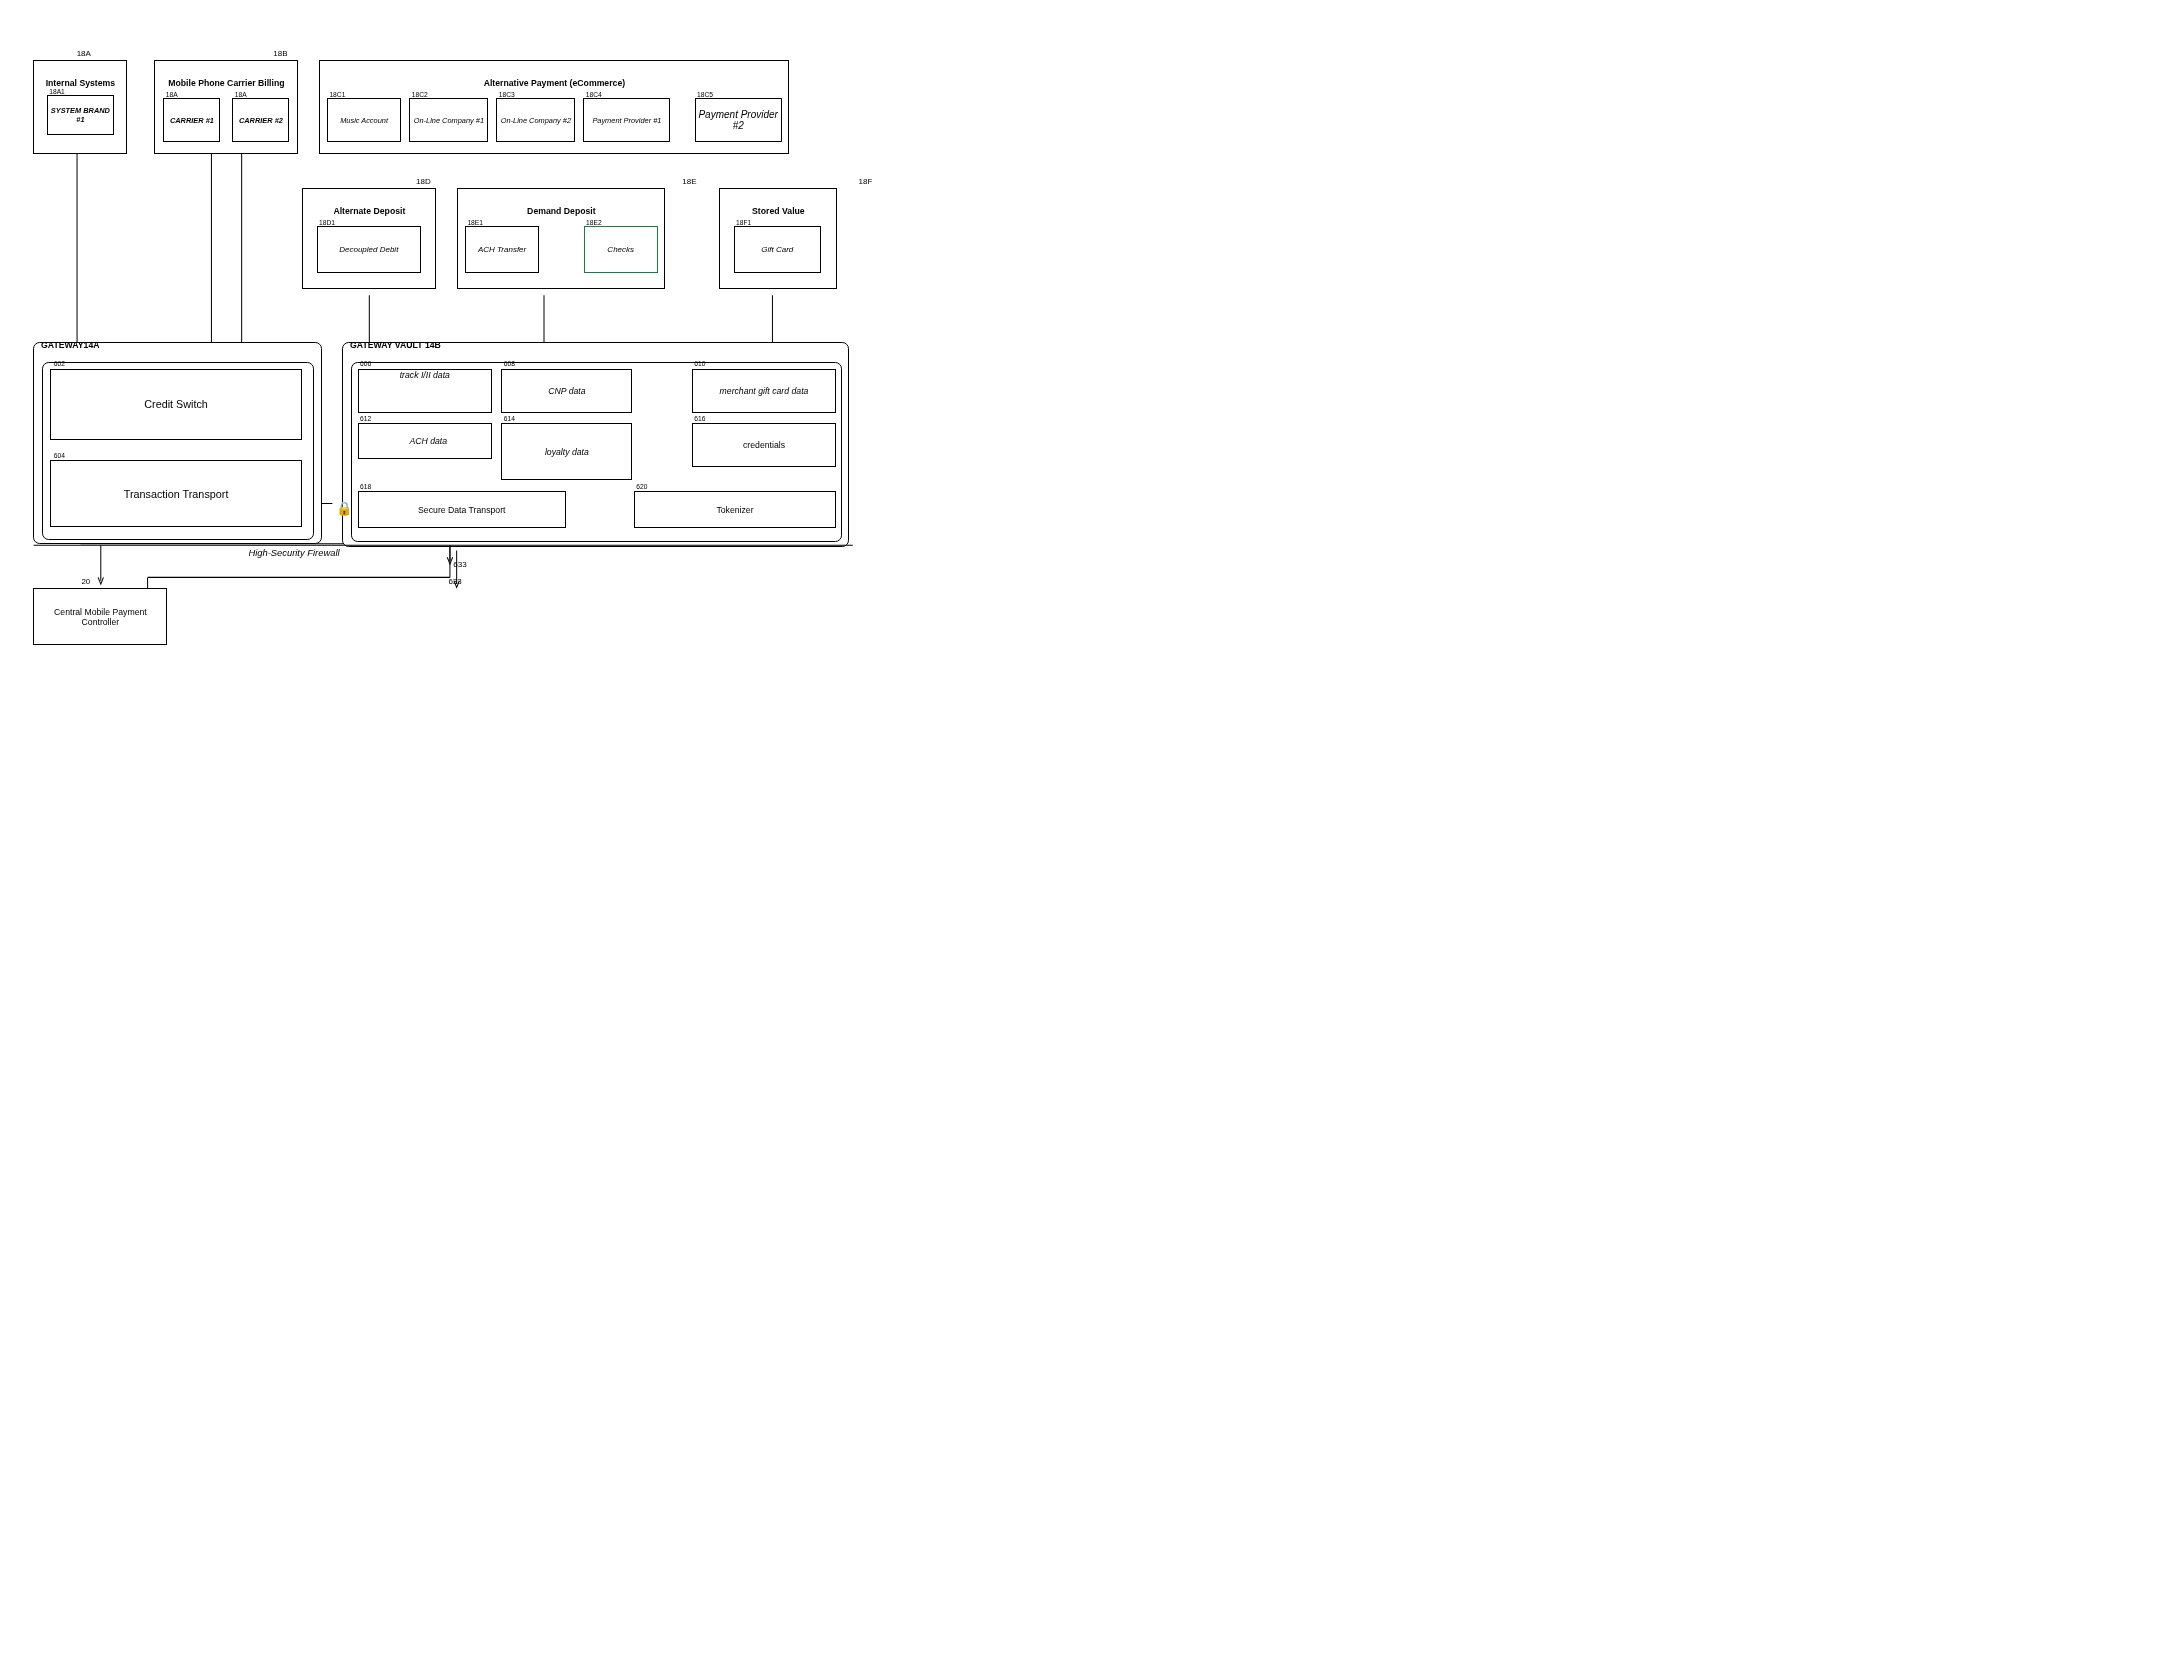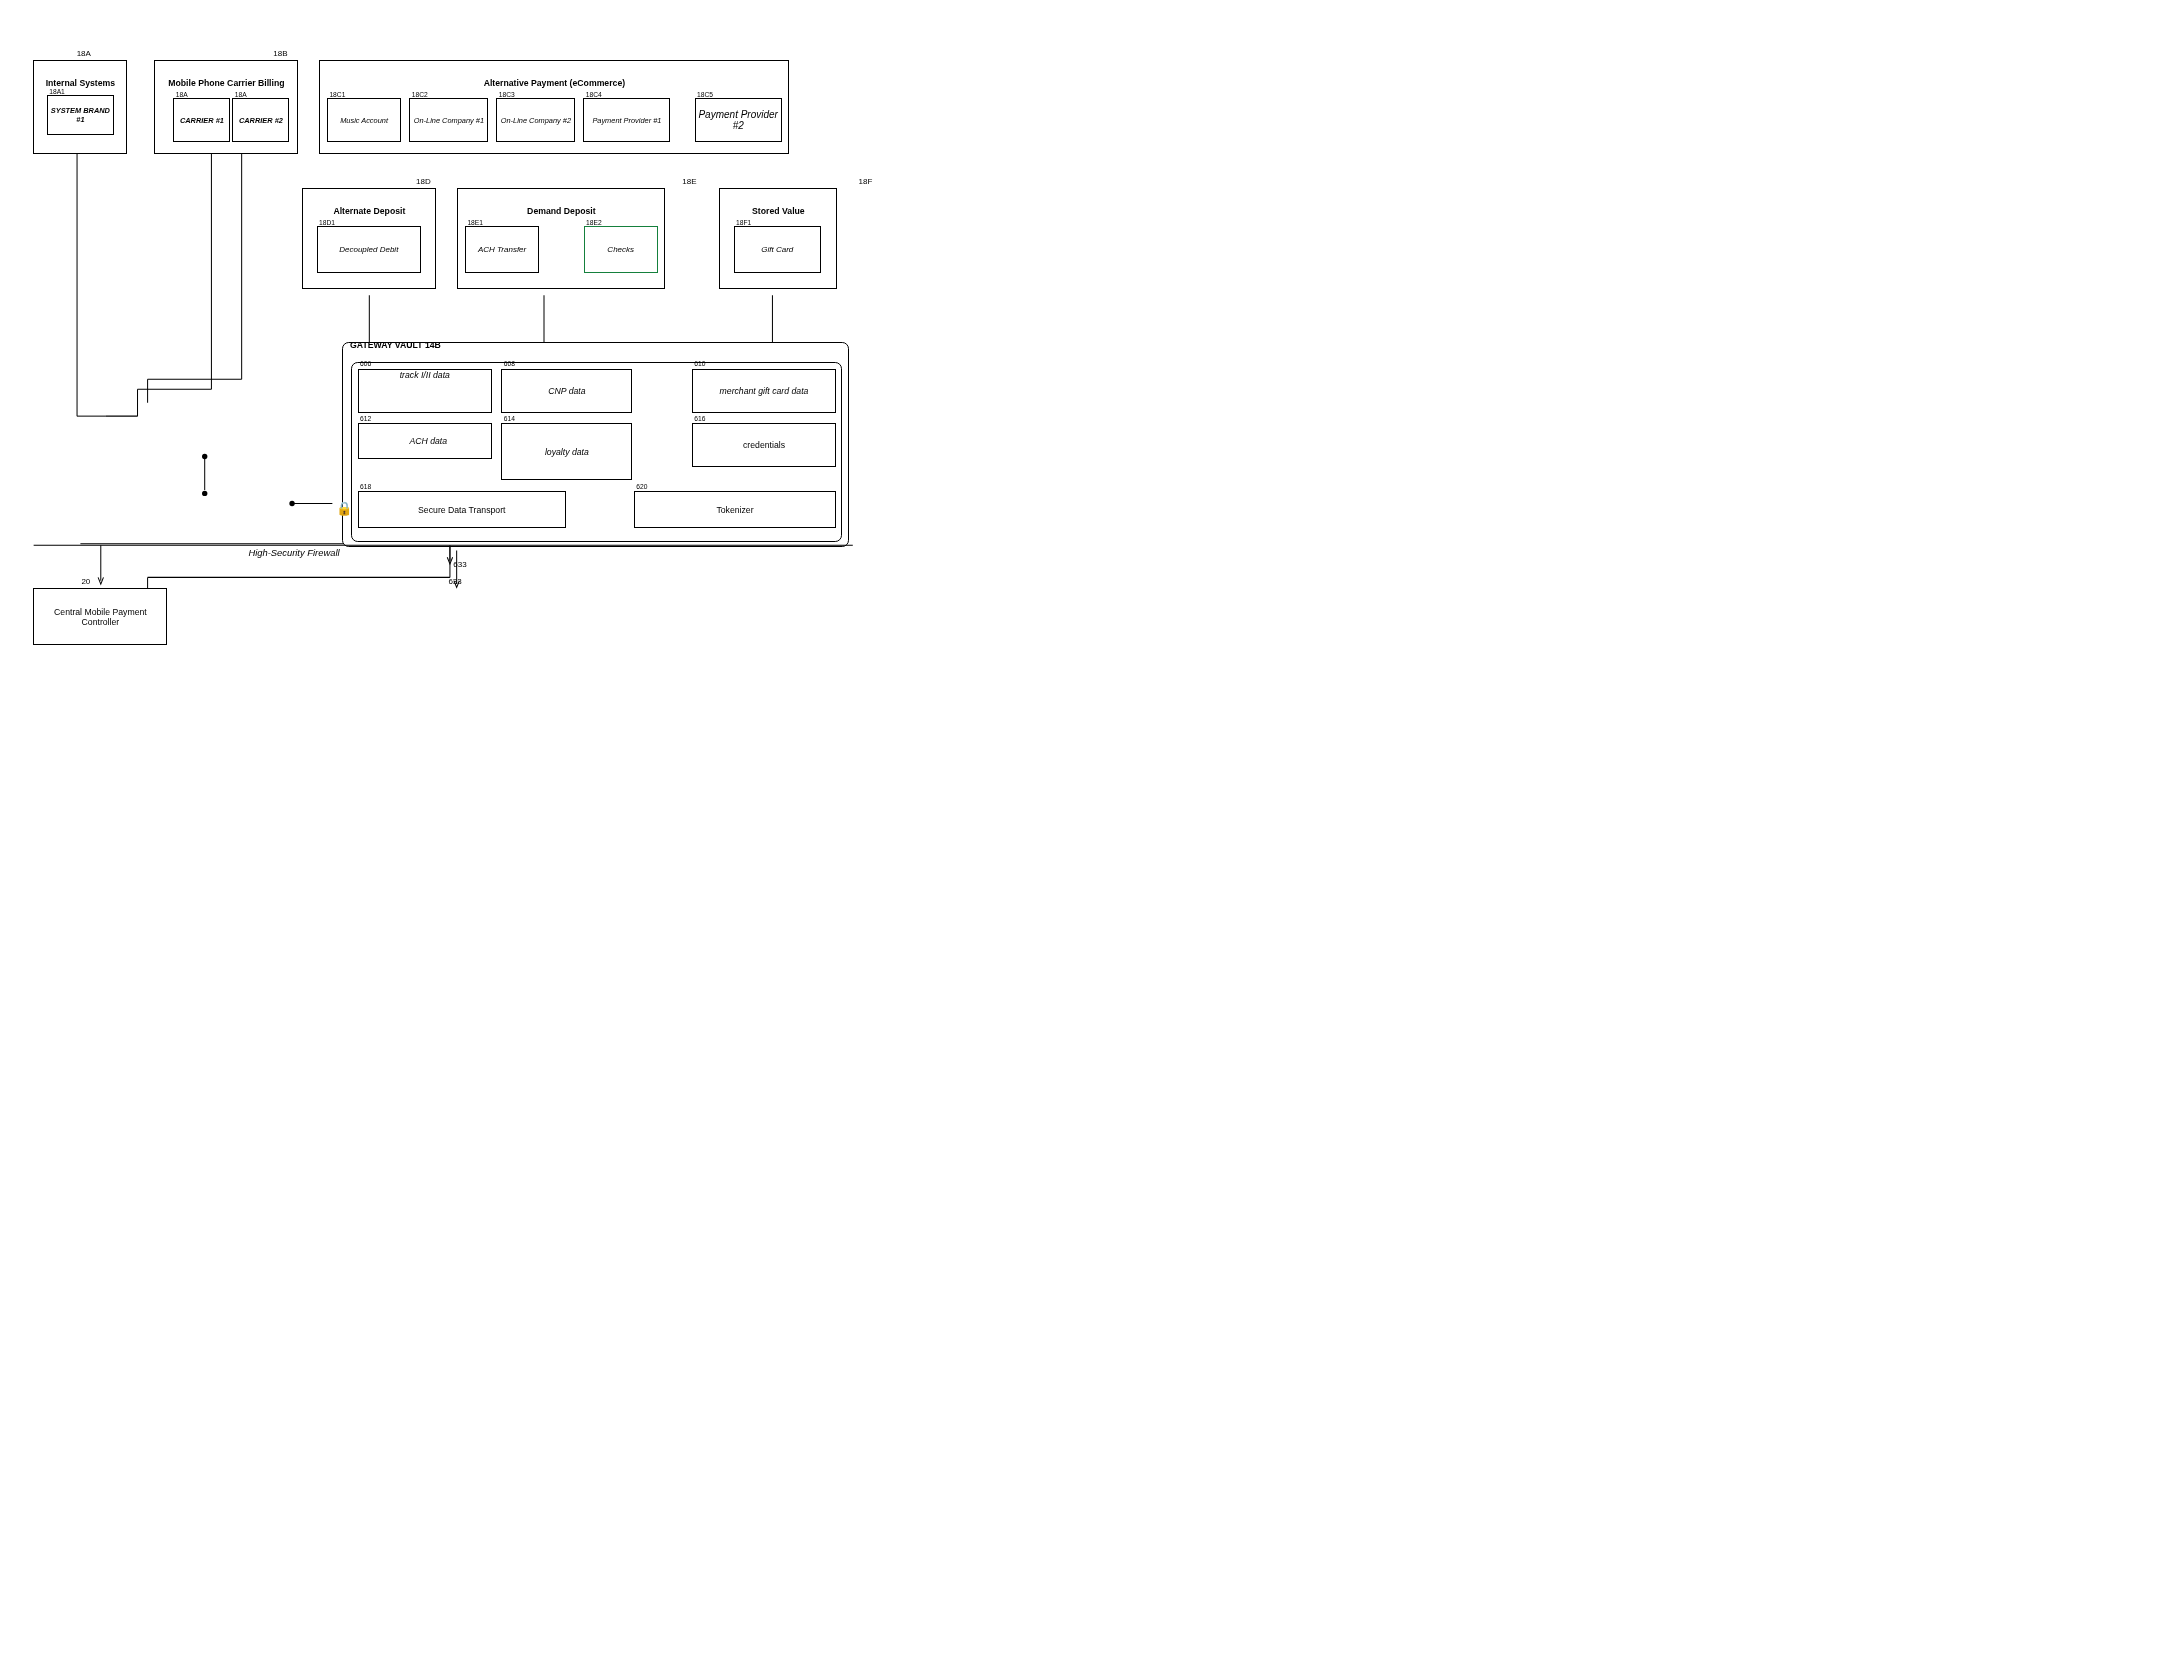--- a/index.html
+++ b/index.html
@@ -119,21 +119,21 @@
     <div style="position:relative; margin:4px auto; width:67px; height:40px; border:1px solid #000; display:flex; flex-direction:column; align-items:center; justify-content:center;">
       <div style="font-size:6.7px; font-weight:normal; position:absolute; top:-8px; left:1.3px;">18A1</div>
       <div style="font-style:italic; font-size:7.4px; font-weight:bold;">SYSTEM BRAND #1</div>
     </div>
   </div>
 
   <div class="box" style="left:141px; top:47px; width:144px; height:94px;">
     <div class="ref-label" style="position:relative; top:-12px; left:54px;">18B</div>
     <div class="box-label" style="margin-top:5.4px;">Mobile Phone Carrier Billing</div>
 
-    <div style="position:absolute; left:18px; top:37px; width:57px; height:44px; border:1px solid #000; display:flex; flex-direction:column; align-items:center; justify-content:center;">
+    <div style="position:absolute; left:8px; top:37px; width:57px; height:44px; border:1px solid #000; display:flex; flex-direction:column; align-items:center; justify-content:center;">
       <div style="font-size:6.7px; position:absolute; top:-8px; left:1.3px;">18A</div>
       <div style="font-style:italic; font-size:7.4px; font-weight:bold;">CARRIER #1</div>
     </div>
 
     <div style="position:absolute; right:8px; top:37px; width:57px; height:44px; border:1px solid #000; display:flex; flex-direction:column; align-items:center; justify-content:center;">
       <div style="font-size:6.7px; position:absolute; top:-8px; left:1.3px;">18A</div>
       <div style="font-style:italic; font-size:7.4px; font-weight:bold;">CARRIER #2</div>
     </div>
   </div>
 
@@ -193,20 +193,36 @@
 
   <div class="box" style="left:706px; top:175px; width:118px; height:101px;">
     <div class="ref-label" style="position:relative; top:-12px; left:87px;">18F</div>
     <div class="box-label" style="margin-top:5.4px;">Stored Value</div>
     <div style="position:absolute; left:13.4px; top:37px; width:87px; height:47px; border:1px solid #000; display:flex; flex-direction:column; align-items:center; justify-content:center;">
       <div style="font-size:6.7px; position:absolute; top:-8px; left:1.3px;">18F1</div>
       <div style="font-style:italic; font-size:8px;">Gift Card</div>
     </div>
   </div>
 
+  <div class="rounded-box" style="left:20px; top:329px; width:289px; height:202px;">
+    <div class="ref-label" style="position:absolute; top:-3.4px; left:6.7px; font-size:8.7px; font-weight:bold;">GATEWAY14A</div>
+
+    <div class="rounded-box" style="left:8px; top:19px; width:272px; height:178px;">
+
+      <div style="position:absolute; left:6.7px; top:5.4px; width:252px; height:71px; border:1px solid #000; display:flex; align-items:center; justify-content:center;">
+        <div style="font-size:6.7px; position:absolute; top:-9.4px; left:2.7px;">602</div>
+        <div style="font-size:10.8px;">Credit Switch</div>
+      </div>
+
+      <div style="position:absolute; left:6.7px; top:97px; width:252px; height:67px; border:1px solid #000; display:flex; align-items:center; justify-content:center;">
+        <div style="font-size:6.7px; position:absolute; top:-9.4px; left:2.7px;">604</div>
+        <div style="font-size:10.8px;">Transaction Transport</div>
+      </div>
+    </div>
+  </div>
 
   <div class="rounded-box" style="left:329px; top:329px; width:507px; height:205px;">
     <div class="ref-label" style="position:absolute; top:-3.4px; left:6.7px; font-size:8.7px; font-weight:bold;">GATEWAY VAULT 14B</div>
 
     <div class="rounded-box" style="left:8px; top:19px; width:491px; height:180px;">
 
       <div style="position:absolute; left:5.4px; top:5.4px; width:134px; height:44px; border:1px solid #000; display:flex; justify-content:center;">
         <div style="font-size:6.7px; position:absolute; top:-9.4px; left:1.3px;">606</div>
         <div style="font-style:italic; font-size:8.7px;">track I/II data</div>
       </div>

